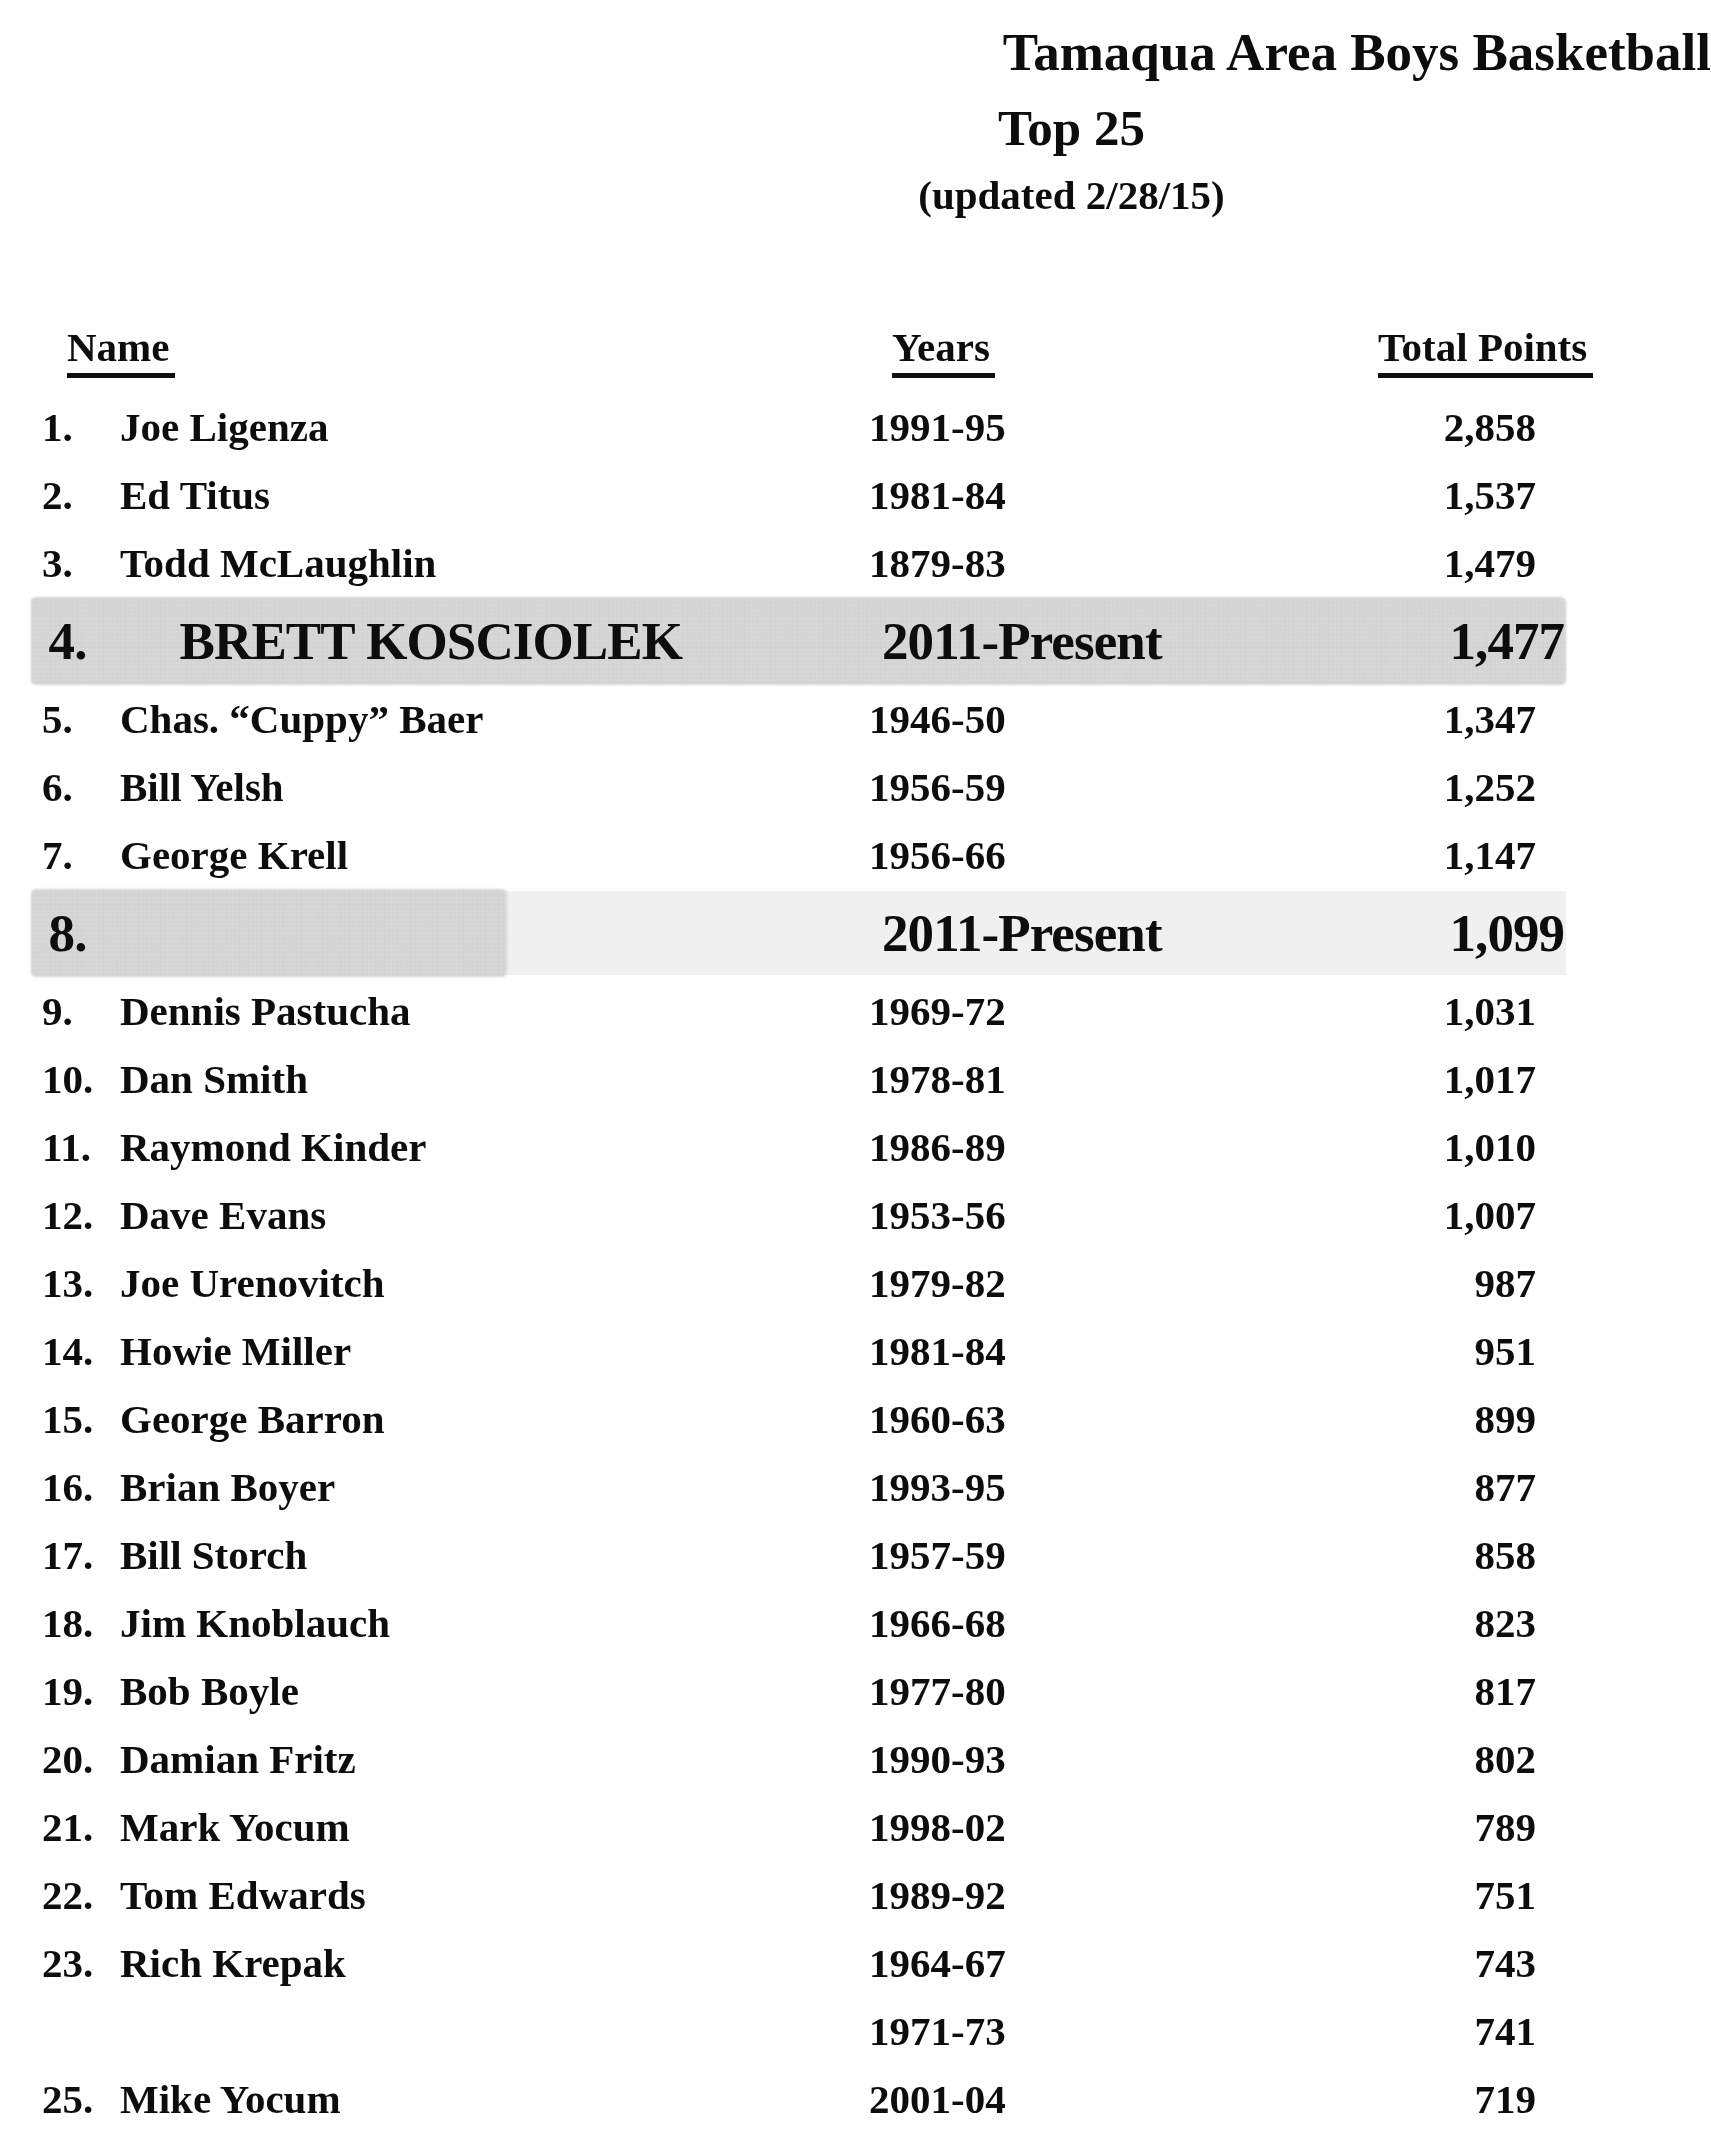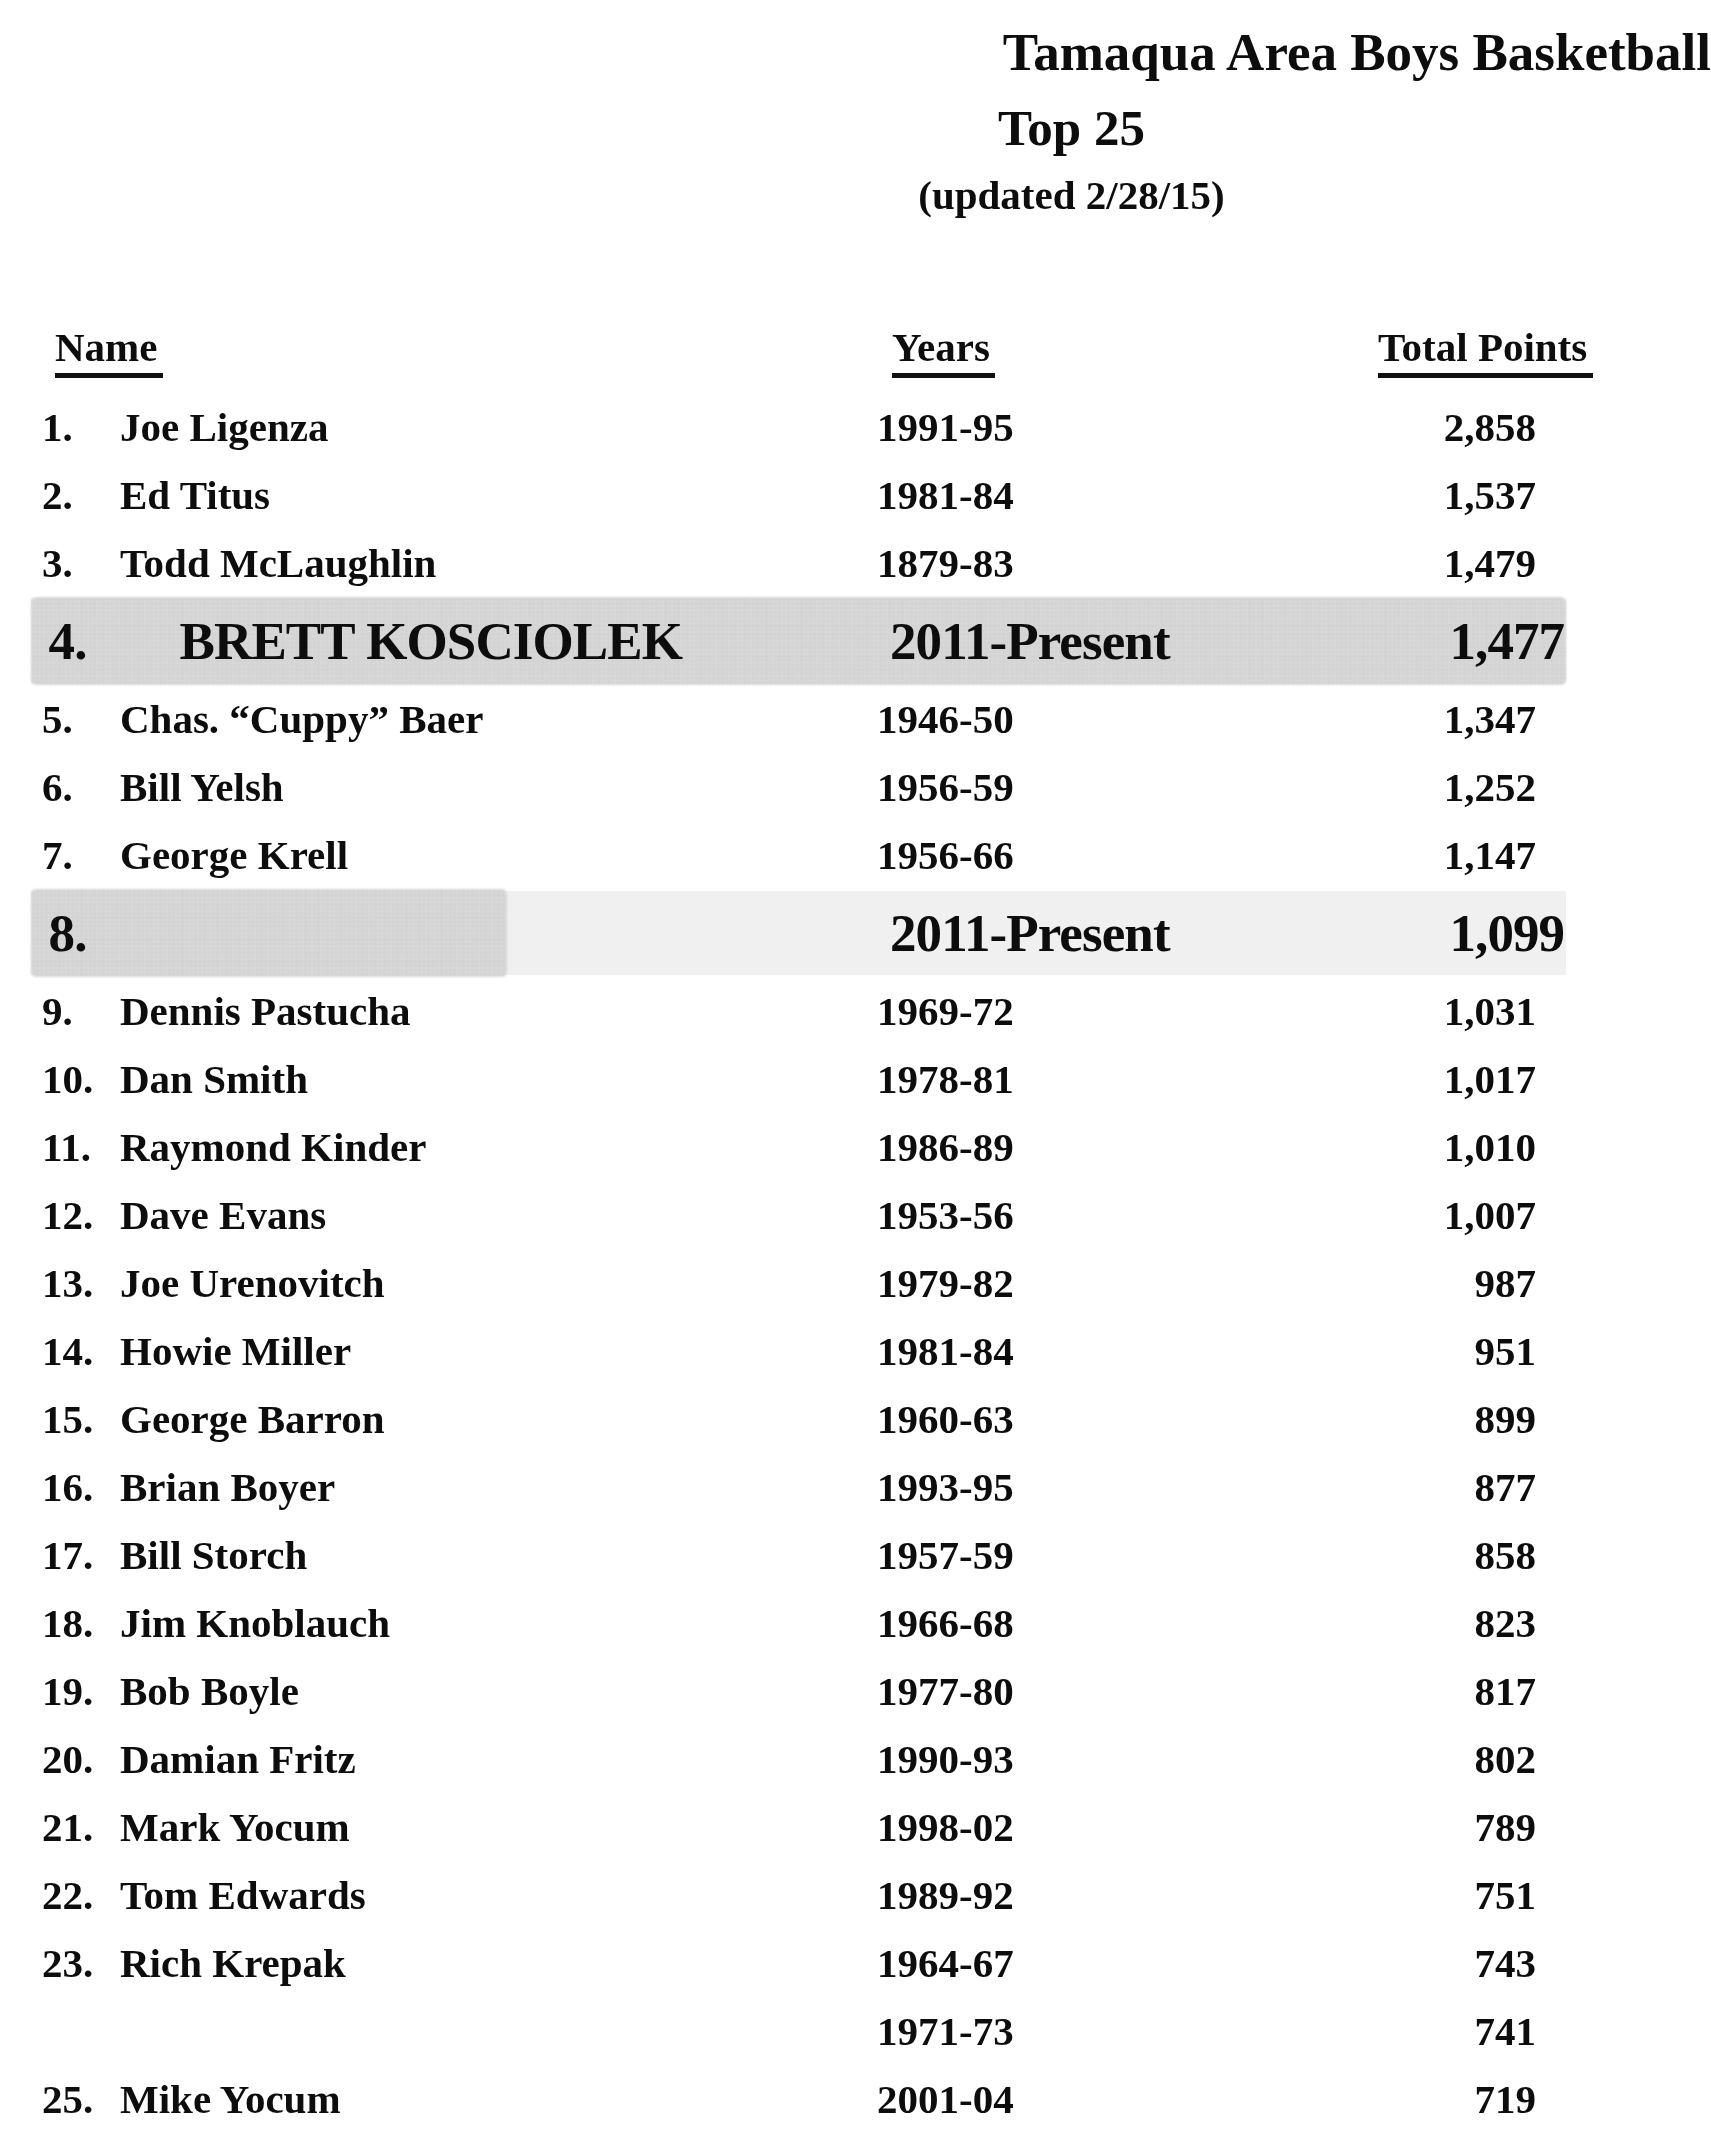--- a/index.html
+++ b/index.html
@@ -26,28 +26,28 @@
 
   
   .table{position:absolute; top:319px; left:0; right:0;}
 
   .thead{position:relative; height:74px; font-size:41px;}
   .th{
     position:absolute; top:3.5px;
     border-bottom:5.3px solid #101010;
     padding:0 5.3px 2.6px 0;
   }
-  .th-name{left:55px;text-align:right;}
+  .th-name{left:67px;text-align:right;}
   .th-years{left:892px;}
   .th-points{left:1378px;}
 
   .row{position:relative; height:68px; font-size:41px;}
   .row .cell{position:absolute; top:0; bottom:0; display:flex; align-items:center; white-space:nowrap;}
   .cell-name{left:42px;}
-  .cell-years{left:869px;margin-left:8px;}
+  .cell-years{left:869px;}
   .cell-points{right:176px; justify-content:flex-end;}
   .rank{display:inline-block; min-width:78px;}
 
   
   .row--big{
     height:88px; font-size:53px; letter-spacing:-0.9px;
     margin-left:31px; margin-right:146px;
   }
   .row--big .cell-name{left:17.6px;}
   .row--big .cell-years{left:851px;}

